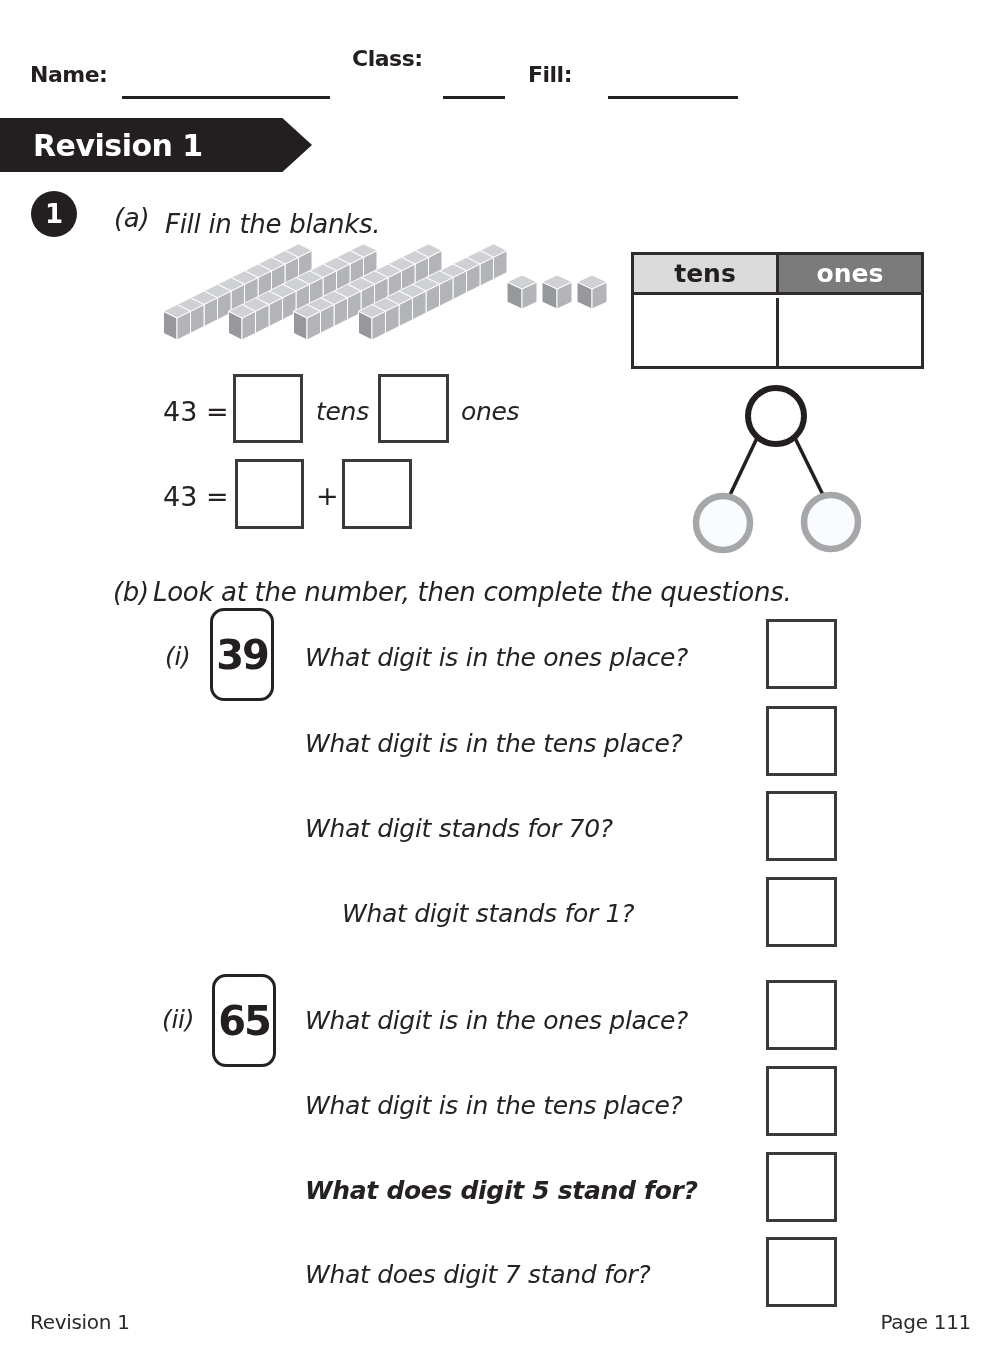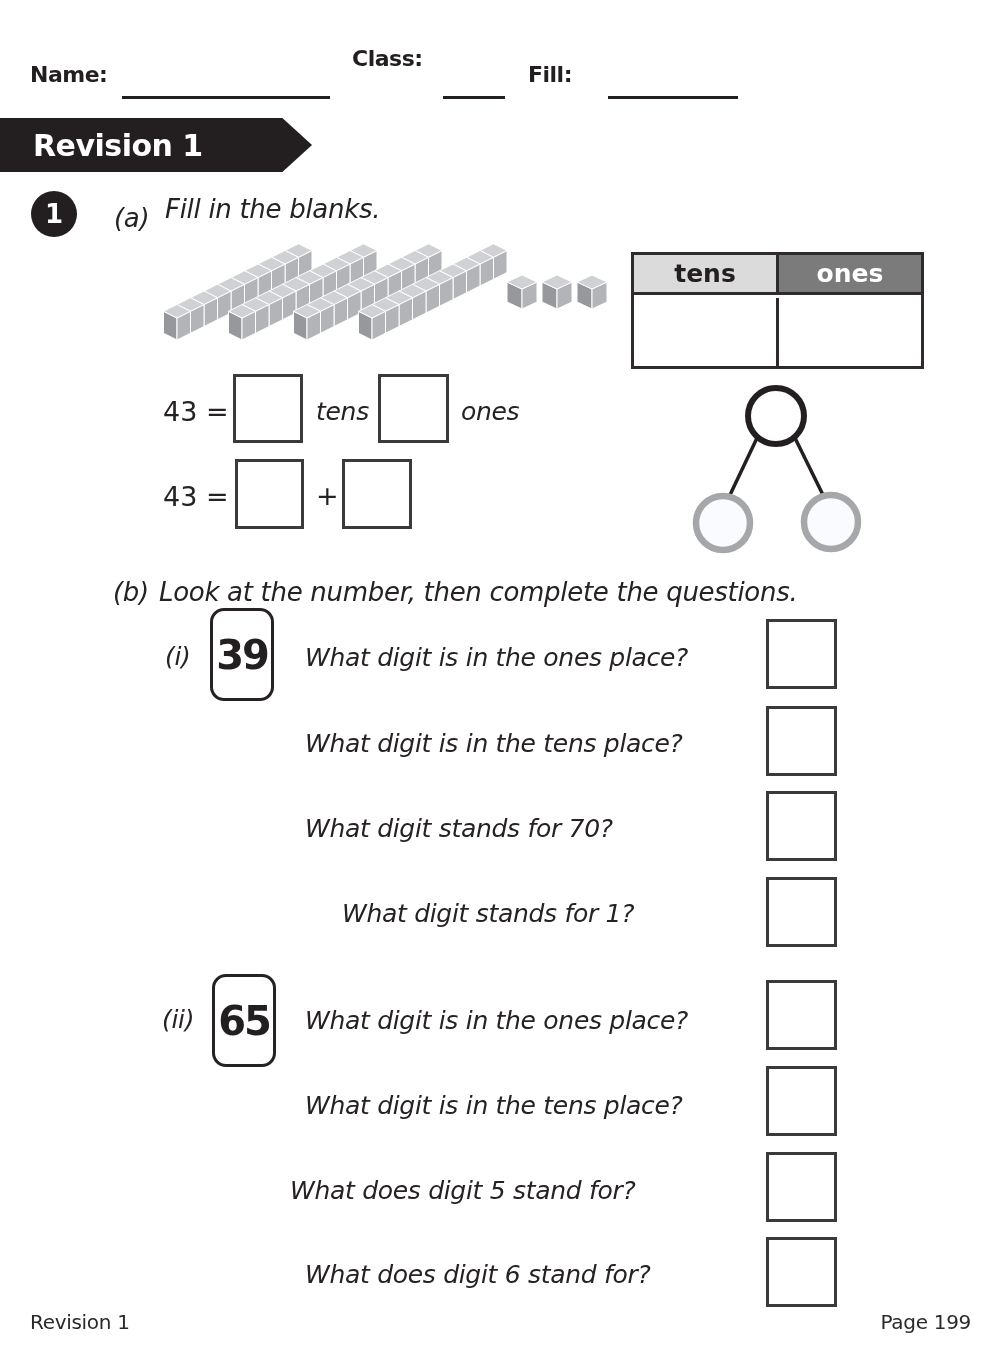--- a/index.html
+++ b/index.html
@@ -49,21 +49,21 @@
 <div class="abs hdr-label" style="left:352px;top:46px;">Class:</div>
 <div class="abs hdr-line" style="left:443px;top:62px;width:62px;"></div>
 <div class="abs hdr-label" style="left:528px;top:62px;">Fill:</div>
 <div class="abs hdr-line" style="left:608px;top:62px;width:130px;"></div>
 
 <div class="abs banner"></div>
 <div class="abs banner-text">Revision 1</div>
 
 <div class="abs badge">1</div>
 <div class="abs ptext" style="left:114px;top:203px;">(a)</div>
-<div class="abs ptext" style="left:165px;top:194px;font-style:italic;">Fill in the blanks.</div>
+<div class="abs ptext" style="left:165px;top:209px;font-style:italic;">Fill in the blanks.</div>
 
 <svg class="abs" style="left:140px;top:235px;" width="480" height="120" viewBox="140 235 480 120" id="blocks-svg">
     <polygon points="285,272.5 298.5,279.25 298.5,257.25 285,250.5" fill="#97989c" stroke="#ffffff" stroke-width="1" stroke-linejoin="round"></polygon>
     <polygon points="298.5,279.25 312,272.5 312,250.5 298.5,257.25" fill="#b3b4b8" stroke="#ffffff" stroke-width="1" stroke-linejoin="round"></polygon>
     <polygon points="298.5,257.25 312,250.5 298.5,243.75 285,250.5" fill="#d0d1d5" stroke="#ffffff" stroke-width="1" stroke-linejoin="round"></polygon>
     <polygon points="271.5,279.25 285,286 285,264 271.5,257.25" fill="#97989c" stroke="#ffffff" stroke-width="1" stroke-linejoin="round"></polygon>
     <polygon points="285,286 298.5,279.25 298.5,257.25 285,264" fill="#b3b4b8" stroke="#ffffff" stroke-width="1" stroke-linejoin="round"></polygon>
     <polygon points="285,264 298.5,257.25 285,250.5 271.5,257.25" fill="#d0d1d5" stroke="#ffffff" stroke-width="1" stroke-linejoin="round"></polygon>
     <polygon points="258,286 271.5,292.75 271.5,270.75 258,264" fill="#97989c" stroke="#ffffff" stroke-width="1" stroke-linejoin="round"></polygon>
     <polygon points="271.5,292.75 285,286 285,264 271.5,270.75" fill="#b3b4b8" stroke="#ffffff" stroke-width="1" stroke-linejoin="round"></polygon>
@@ -210,42 +210,42 @@
 
 <svg class="abs" style="left:650px;top:375px;" width="230" height="185" viewBox="650 375 230 185">
   <line x1="757" y1="438" x2="729" y2="497" stroke="#231f20" stroke-width="3.5"></line>
   <line x1="795" y1="438" x2="824" y2="497" stroke="#231f20" stroke-width="3.5"></line>
   <circle cx="776" cy="416" r="28" fill="#ffffff" stroke="#231f20" stroke-width="6"></circle>
   <circle cx="723" cy="523" r="27" fill="#fafbfe" stroke="#a6a7a9" stroke-width="6.5"></circle>
   <circle cx="831" cy="522" r="27" fill="#fafbfe" stroke="#a6a7a9" stroke-width="6.5"></circle>
 </svg>
 
 <div class="abs ptext" style="left:113px;top:577px;">(b)</div>
-<div class="abs ptext" style="left:159px;top:577px;">Look at the number, then complete the questions.</div>
+<div class="abs ptext" style="left:153px;top:577px;">Look at the number, then complete the questions.</div>
 
 <div class="abs qtext" style="left:165px;top:642px;">(i)</div>
 <div class="abs card" style="left:210px;top:608px;">39</div>
 
 <div class="abs qtext" style="left:305px;top:643px;">What digit is in the ones place?</div>
 <div class="abs qtext" style="left:305px;top:729px;">What digit is in the tens place?</div>
 <div class="abs qtext" style="left:305px;top:814px;">What digit stands for 70?</div>
 <div class="abs qtext" style="left:305px;top:899px;margin-left:37px;">What digit stands for 1?</div>
 
 <div class="abs box" style="left:766px;top:619px;width:71px;height:70px;"></div>
 <div class="abs box" style="left:766px;top:706px;width:71px;height:70px;"></div>
 <div class="abs box" style="left:766px;top:791px;width:71px;height:70px;"></div>
 <div class="abs box" style="left:766px;top:877px;width:71px;height:70px;"></div>
 
 <div class="abs qtext" style="left:162px;top:1005px;">(ii)</div>
 <div class="abs card" style="left:212px;top:974px;">65</div>
 
 <div class="abs qtext" style="left:305px;top:1006px;">What digit is in the ones place?</div>
 <div class="abs qtext" style="left:305px;top:1091px;">What digit is in the tens place?</div>
-<div class="abs qtext" style="left:290px;top:1176px;">What does digit 5 stand for?</div>
-<div class="abs qtext" style="left:305px;top:1260px;">What does digit 6 stand for?</div>
+<div class="abs qtext" style="left:305px;top:1176px;font-weight:bold;">What does digit 5 stand for?</div>
+<div class="abs qtext" style="left:305px;top:1260px;">What does digit 7 stand for?</div>
 
 <div class="abs box" style="left:766px;top:980px;width:71px;height:70px;"></div>
 <div class="abs box" style="left:766px;top:1066px;width:71px;height:70px;"></div>
 <div class="abs box" style="left:766px;top:1152px;width:71px;height:70px;"></div>
 <div class="abs box" style="left:766px;top:1237px;width:71px;height:70px;"></div>
 
 <div class="abs footer" style="left:30px;top:1310px;">Revision 1</div>
-<div class="abs footer" style="right:28px;top:1310px;">Page 199</div>
+<div class="abs footer" style="right:28px;top:1310px;">Page 111</div>
 
 </body></html>

